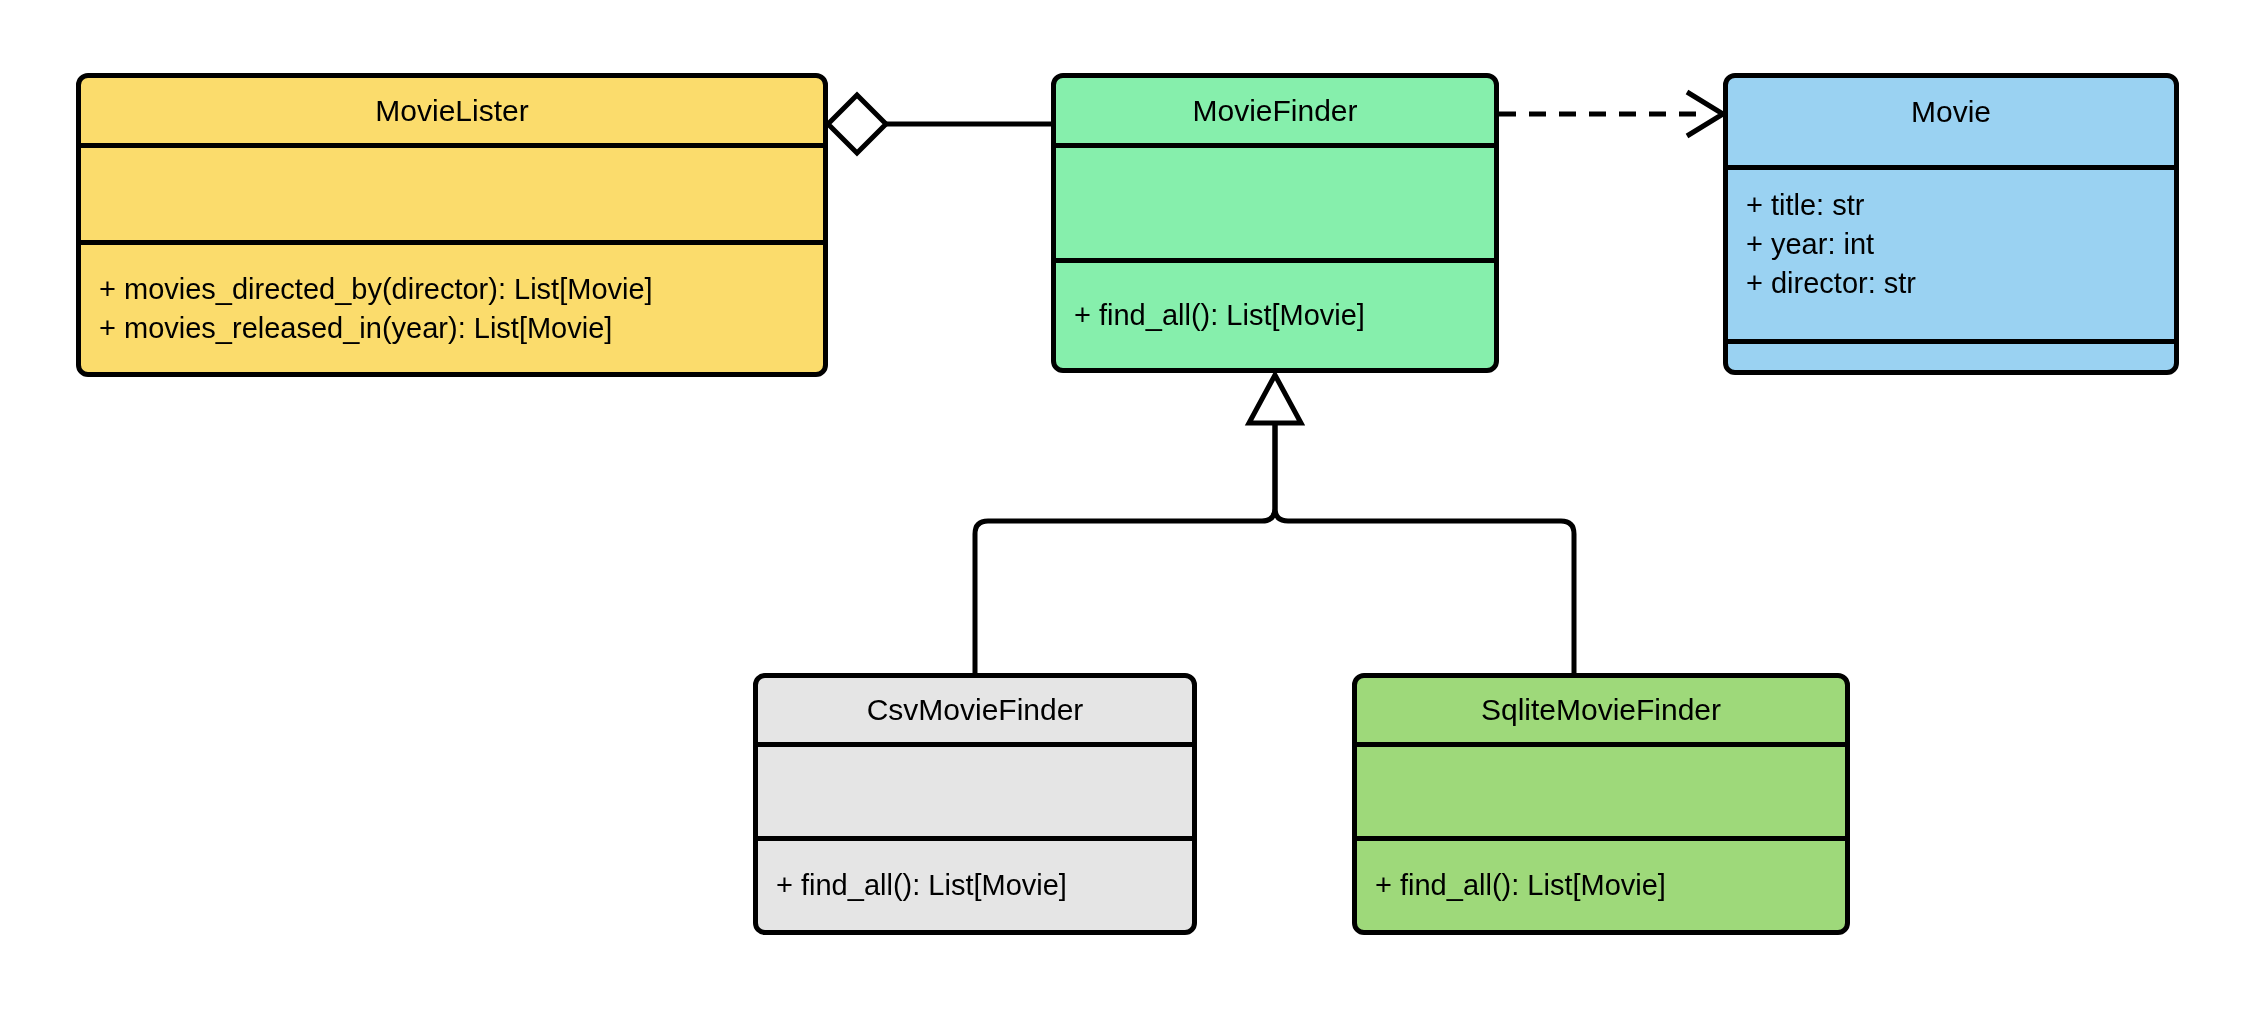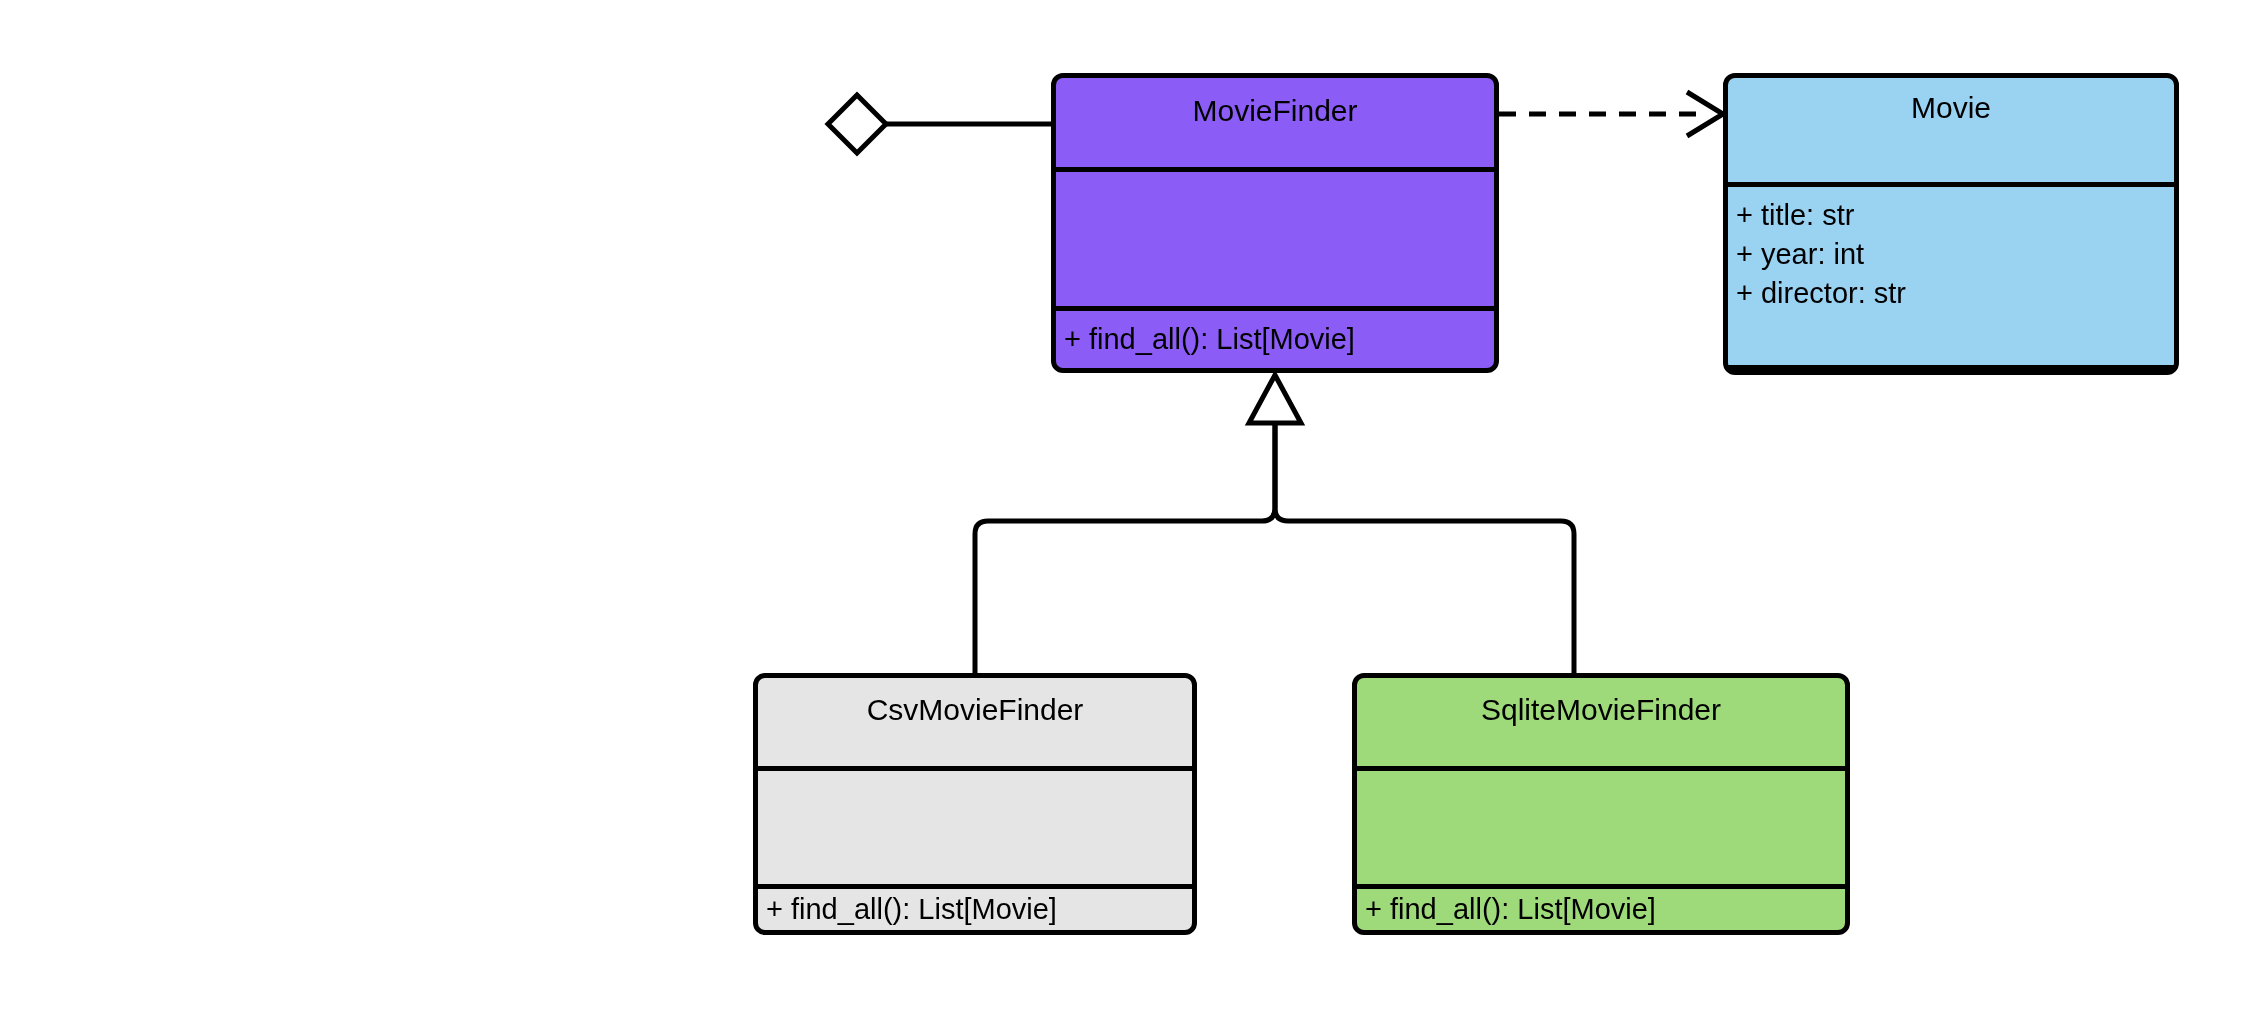--- a/index.html
+++ b/index.html
@@ -39,22 +39,21 @@
     justify-content: center;
     font-size: 30px;
     white-space: nowrap;
   }
   .c-attrs, .c-methods {
     box-sizing: border-box;
     border-top: 5px solid #000000;
     display: flex;
     flex-direction: column;
     justify-content: center;
-    padding: 0 8px;
-    margin-top: 24px;
+    padding: 0 18px;
   }
   .c-methods { flex: 1 1 auto; }
   .member {
     font-size: 29px;
     line-height: 39px;
     white-space: nowrap;
   }
 </style>
 </head>
 <body>
@@ -67,22 +66,30 @@
     <polygon points="828,124 857,95 886,124 857,153" fill="#ffffff" stroke-width="5" stroke-linejoin="miter" stroke="#000000"></polygon>
 
     <line x1="1499" y1="114" x2="1700" y2="114" stroke-width="5" stroke-dasharray="17 13" stroke="#000000"></line>
     <polyline points="1687,92 1723,114 1687,136" fill="none" stroke-width="5" stroke="#000000"></polyline>
 
     <path d="M 1275 423 L 1275 508 Q 1275 521 1262 521 L 988 521 Q 975 521 975 534 L 975 673" fill="none" stroke-width="5" stroke="#000000"></path>
     <path d="M 1275 423 L 1275 508 Q 1275 521 1288 521 L 1561 521 Q 1574 521 1574 534 L 1574 673" fill="none" stroke-width="5" stroke="#000000"></path>
     <polygon points="1275,375 1249,423 1301,423" fill="#ffffff" stroke-width="5" stroke-linejoin="miter" stroke="#000000"></polygon>
   </svg>
 
+  <div class="uml-class" style="left: 76px; top: 73px; width: 752px; height: 304px; background-color: rgb(251, 220, 108);">
+    <div class="c-title" style="height:65px;">MovieLister</div>
+    <div class="c-attrs" style="height:97px;"></div>
+    <div class="c-methods">
+      <div class="member">+ movies_directed_by(director): List[Movie]</div>
+      <div class="member">+ movies_released_in(year): List[Movie]</div>
+    </div>
+  </div>
 
-  <div class="uml-class" style="left: 1051px; top: 73px; width: 448px; height: 300px; background-color: #8b5cf6;">
+  <div class="uml-class" style="left: 1051px; top: 73px; width: 448px; height: 300px; background-color: #86efac;">
     <div class="c-title" style="height:65px;">MovieFinder</div>
     <div class="c-attrs" style="height:115px;"></div>
     <div class="c-methods">
       <div class="member">+ find_all(): List[Movie]</div>
     </div>
   </div>
 
   <div class="uml-class" style="left: 1723px; top: 73px; width: 456px; height: 302px; background-color: rgb(154, 210, 242); gap: 20px;">
     <div class="c-title" style="height:67px;">Movie</div>
     <div class="c-attrs" style="height:154px;">

